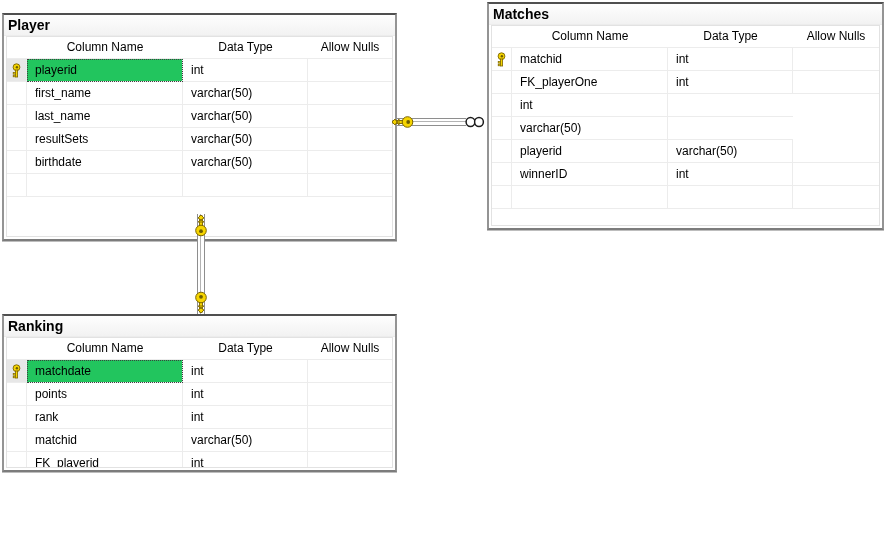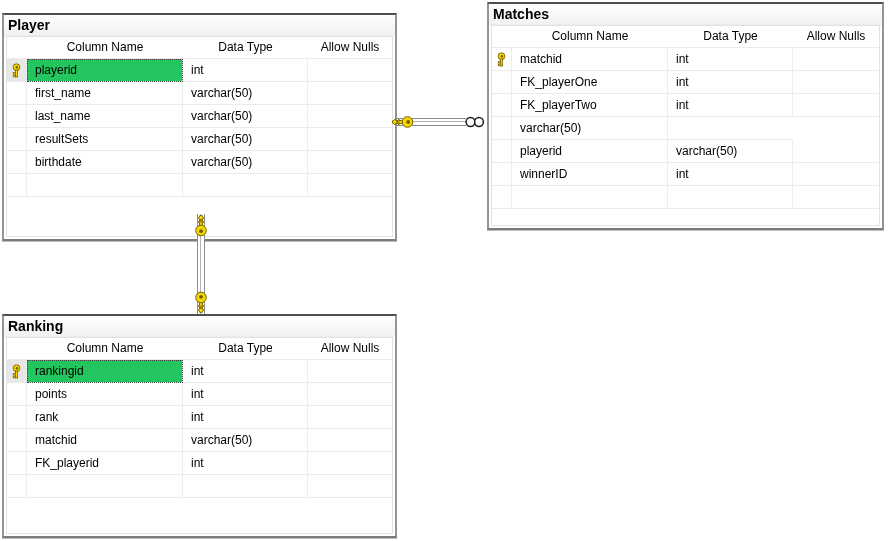--- a/index.html
+++ b/index.html
@@ -155,21 +155,20 @@
       <div class="cell nulls"></div>
     </div>
     <div class="grow drow">
       <div class="cell rowhdr"></div>
       <div class="cell name">FK_playerOne</div>
       <div class="cell type">int</div>
       <div class="cell nulls"></div>
     </div>
     <div class="grow drow">
       <div class="cell rowhdr"></div>
-      <div class="cell name">FK_playerTwo</div>
       <div class="cell type">int</div>
       <div class="cell nulls"></div>
     </div>
     <div class="grow drow">
       <div class="cell rowhdr"></div>
       <div class="cell type">varchar(50)</div>
       <div class="cell nulls"></div>
     </div>
     <div class="grow drow">
       <div class="cell rowhdr"></div>
@@ -185,36 +184,36 @@
     </div>
     <div class="grow drow">
       <div class="cell rowhdr"></div>
       <div class="cell name"></div>
       <div class="cell type"></div>
       <div class="cell nulls"></div>
     </div>
   </div>
 </div>
 
-<div class="node" style="left:2px;top:314px;width:395px;height:224px;">
+<div class="node" style="left:2px;top:314px;width:395px;height:158px;">
   <div class="node-title">Ranking</div>
   <div class="grid">
     <div class="grow hrow">
       <div class="hcell"></div>
       <div class="hcell">Column Name</div>
       <div class="hcell">Data Type</div>
       <div class="hcell">Allow Nulls</div>
     </div>
     <div class="grow drow">
       <div class="cell rowhdr sel-hdr">
           <svg width="11" height="15">
             <use href="#key-small"></use>
           </svg>
         </div>
-      <div class="cell name sel">rankingid</div>
+      <div class="cell name sel">matchdate</div>
       <div class="cell type">int</div>
       <div class="cell nulls"></div>
     </div>
     <div class="grow drow">
       <div class="cell rowhdr"></div>
       <div class="cell name">points</div>
       <div class="cell type">int</div>
       <div class="cell nulls"></div>
     </div>
     <div class="grow drow">

